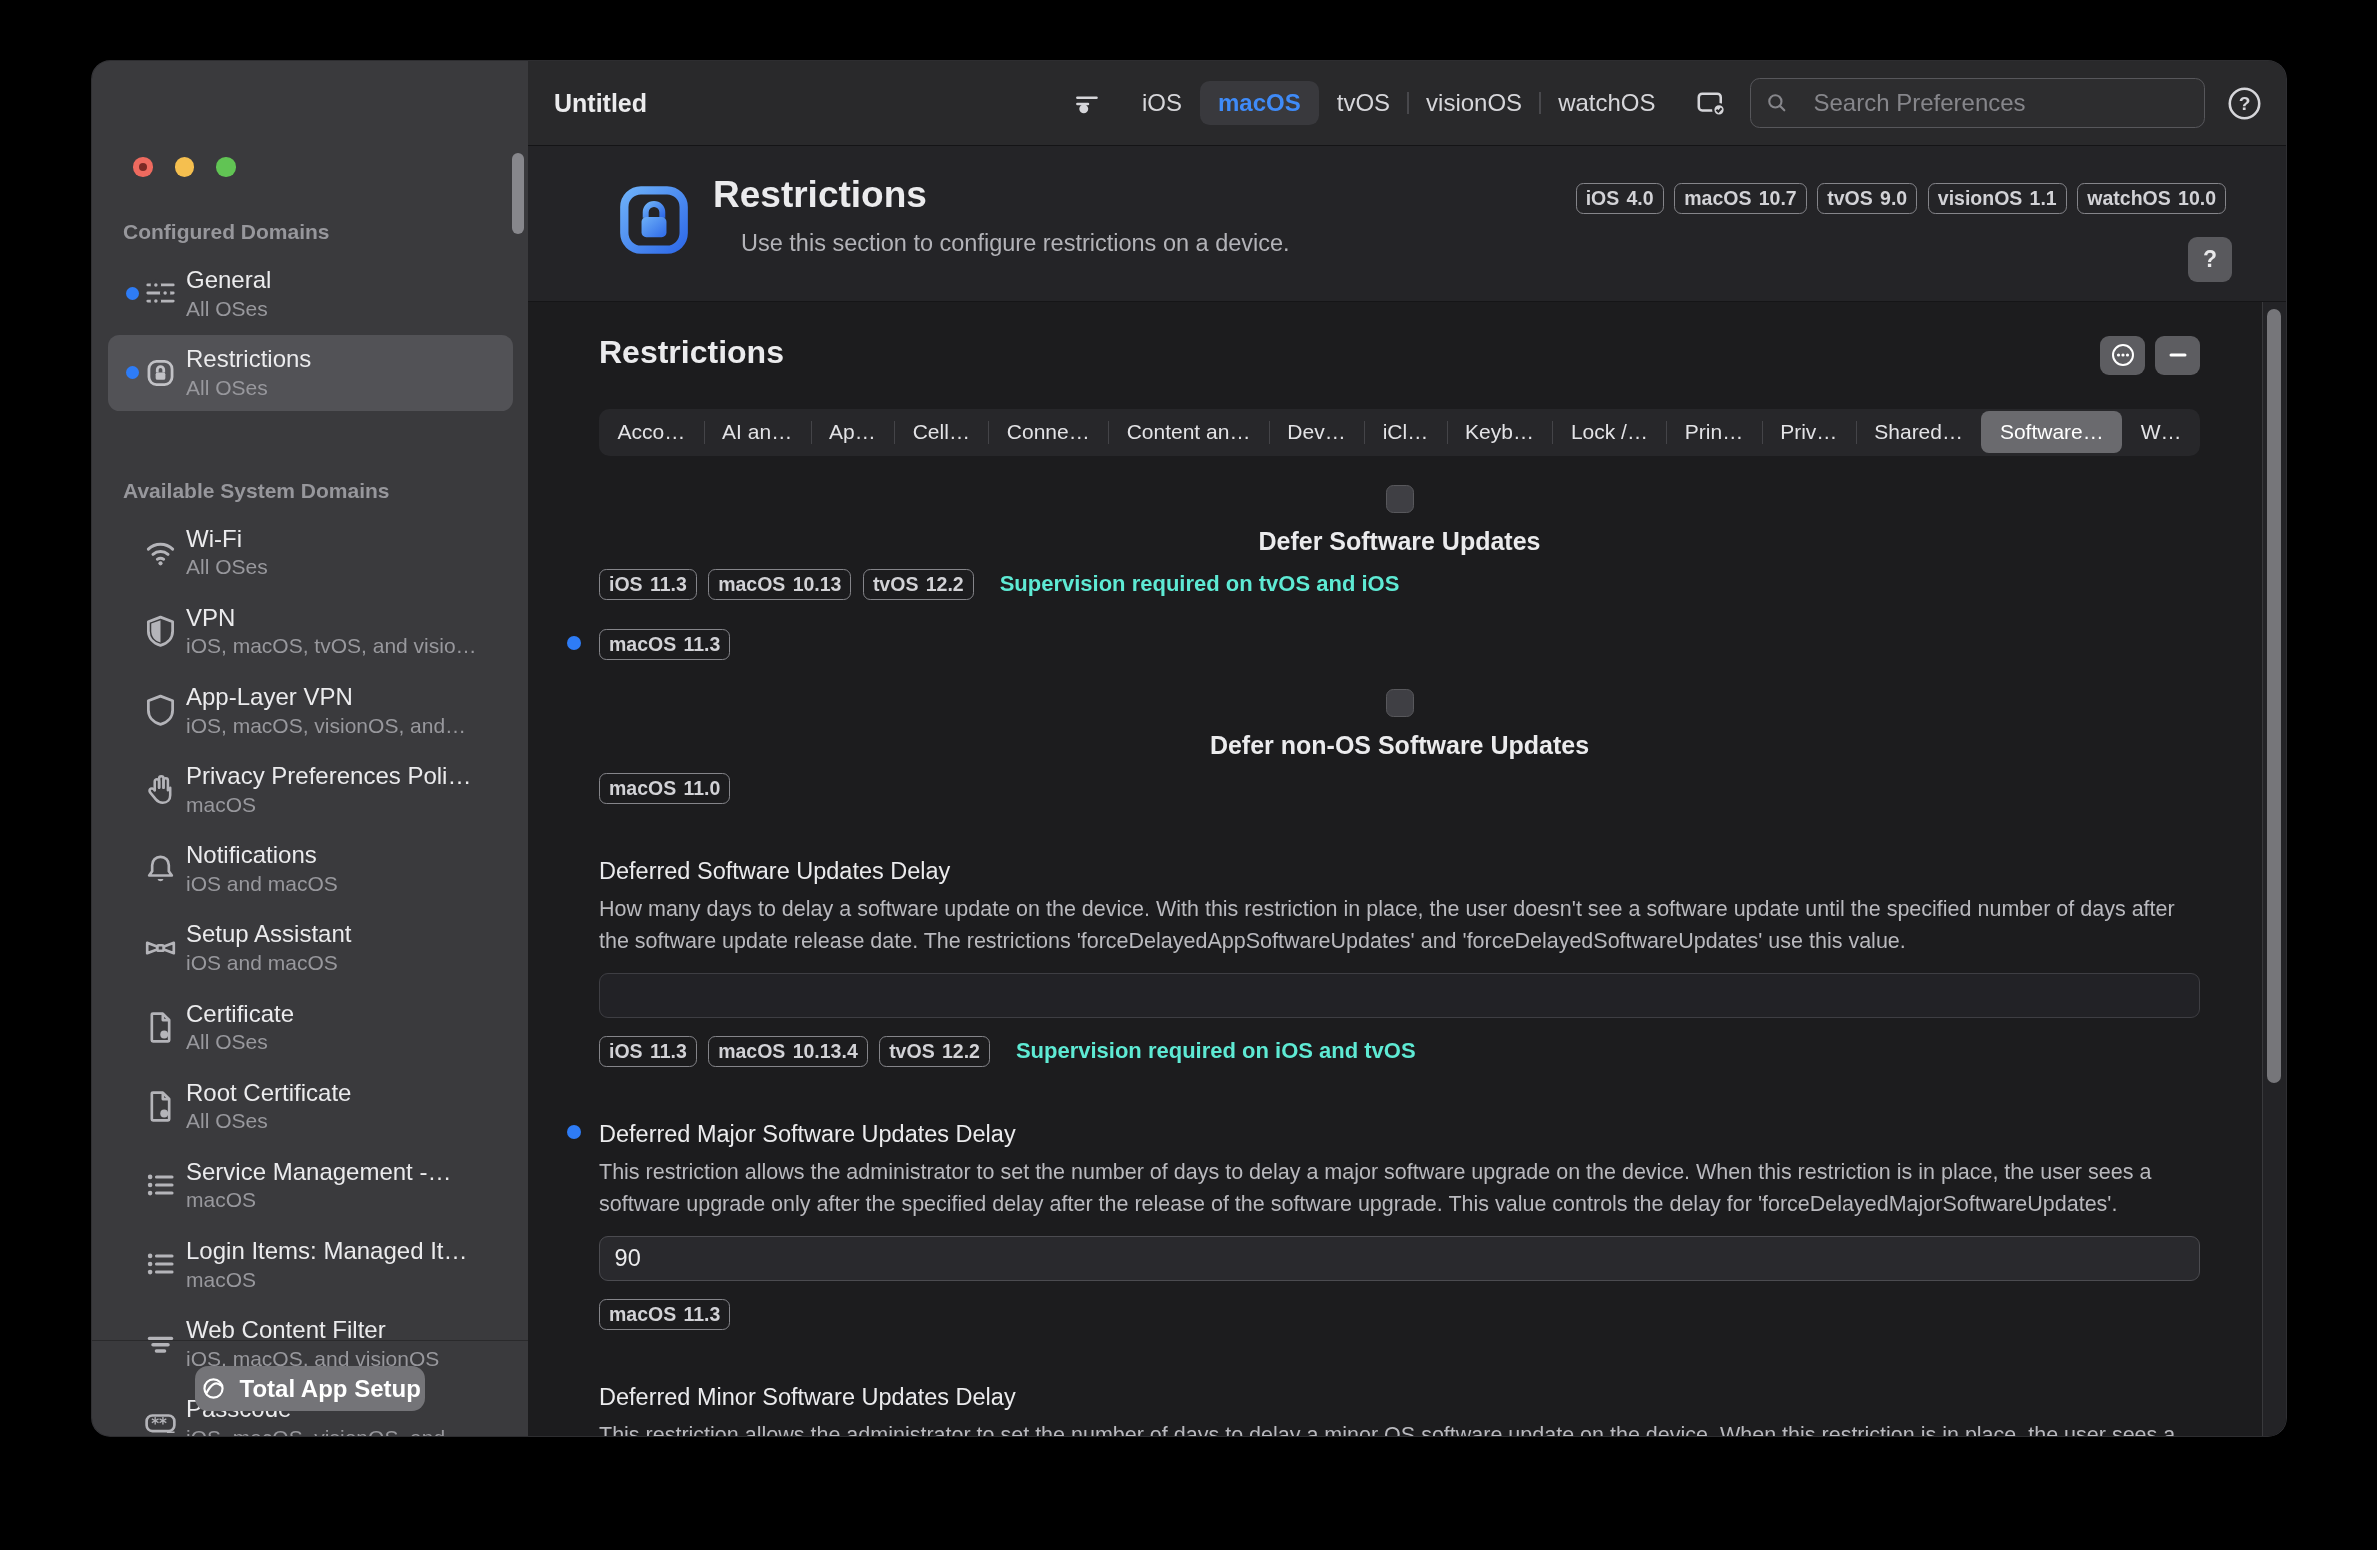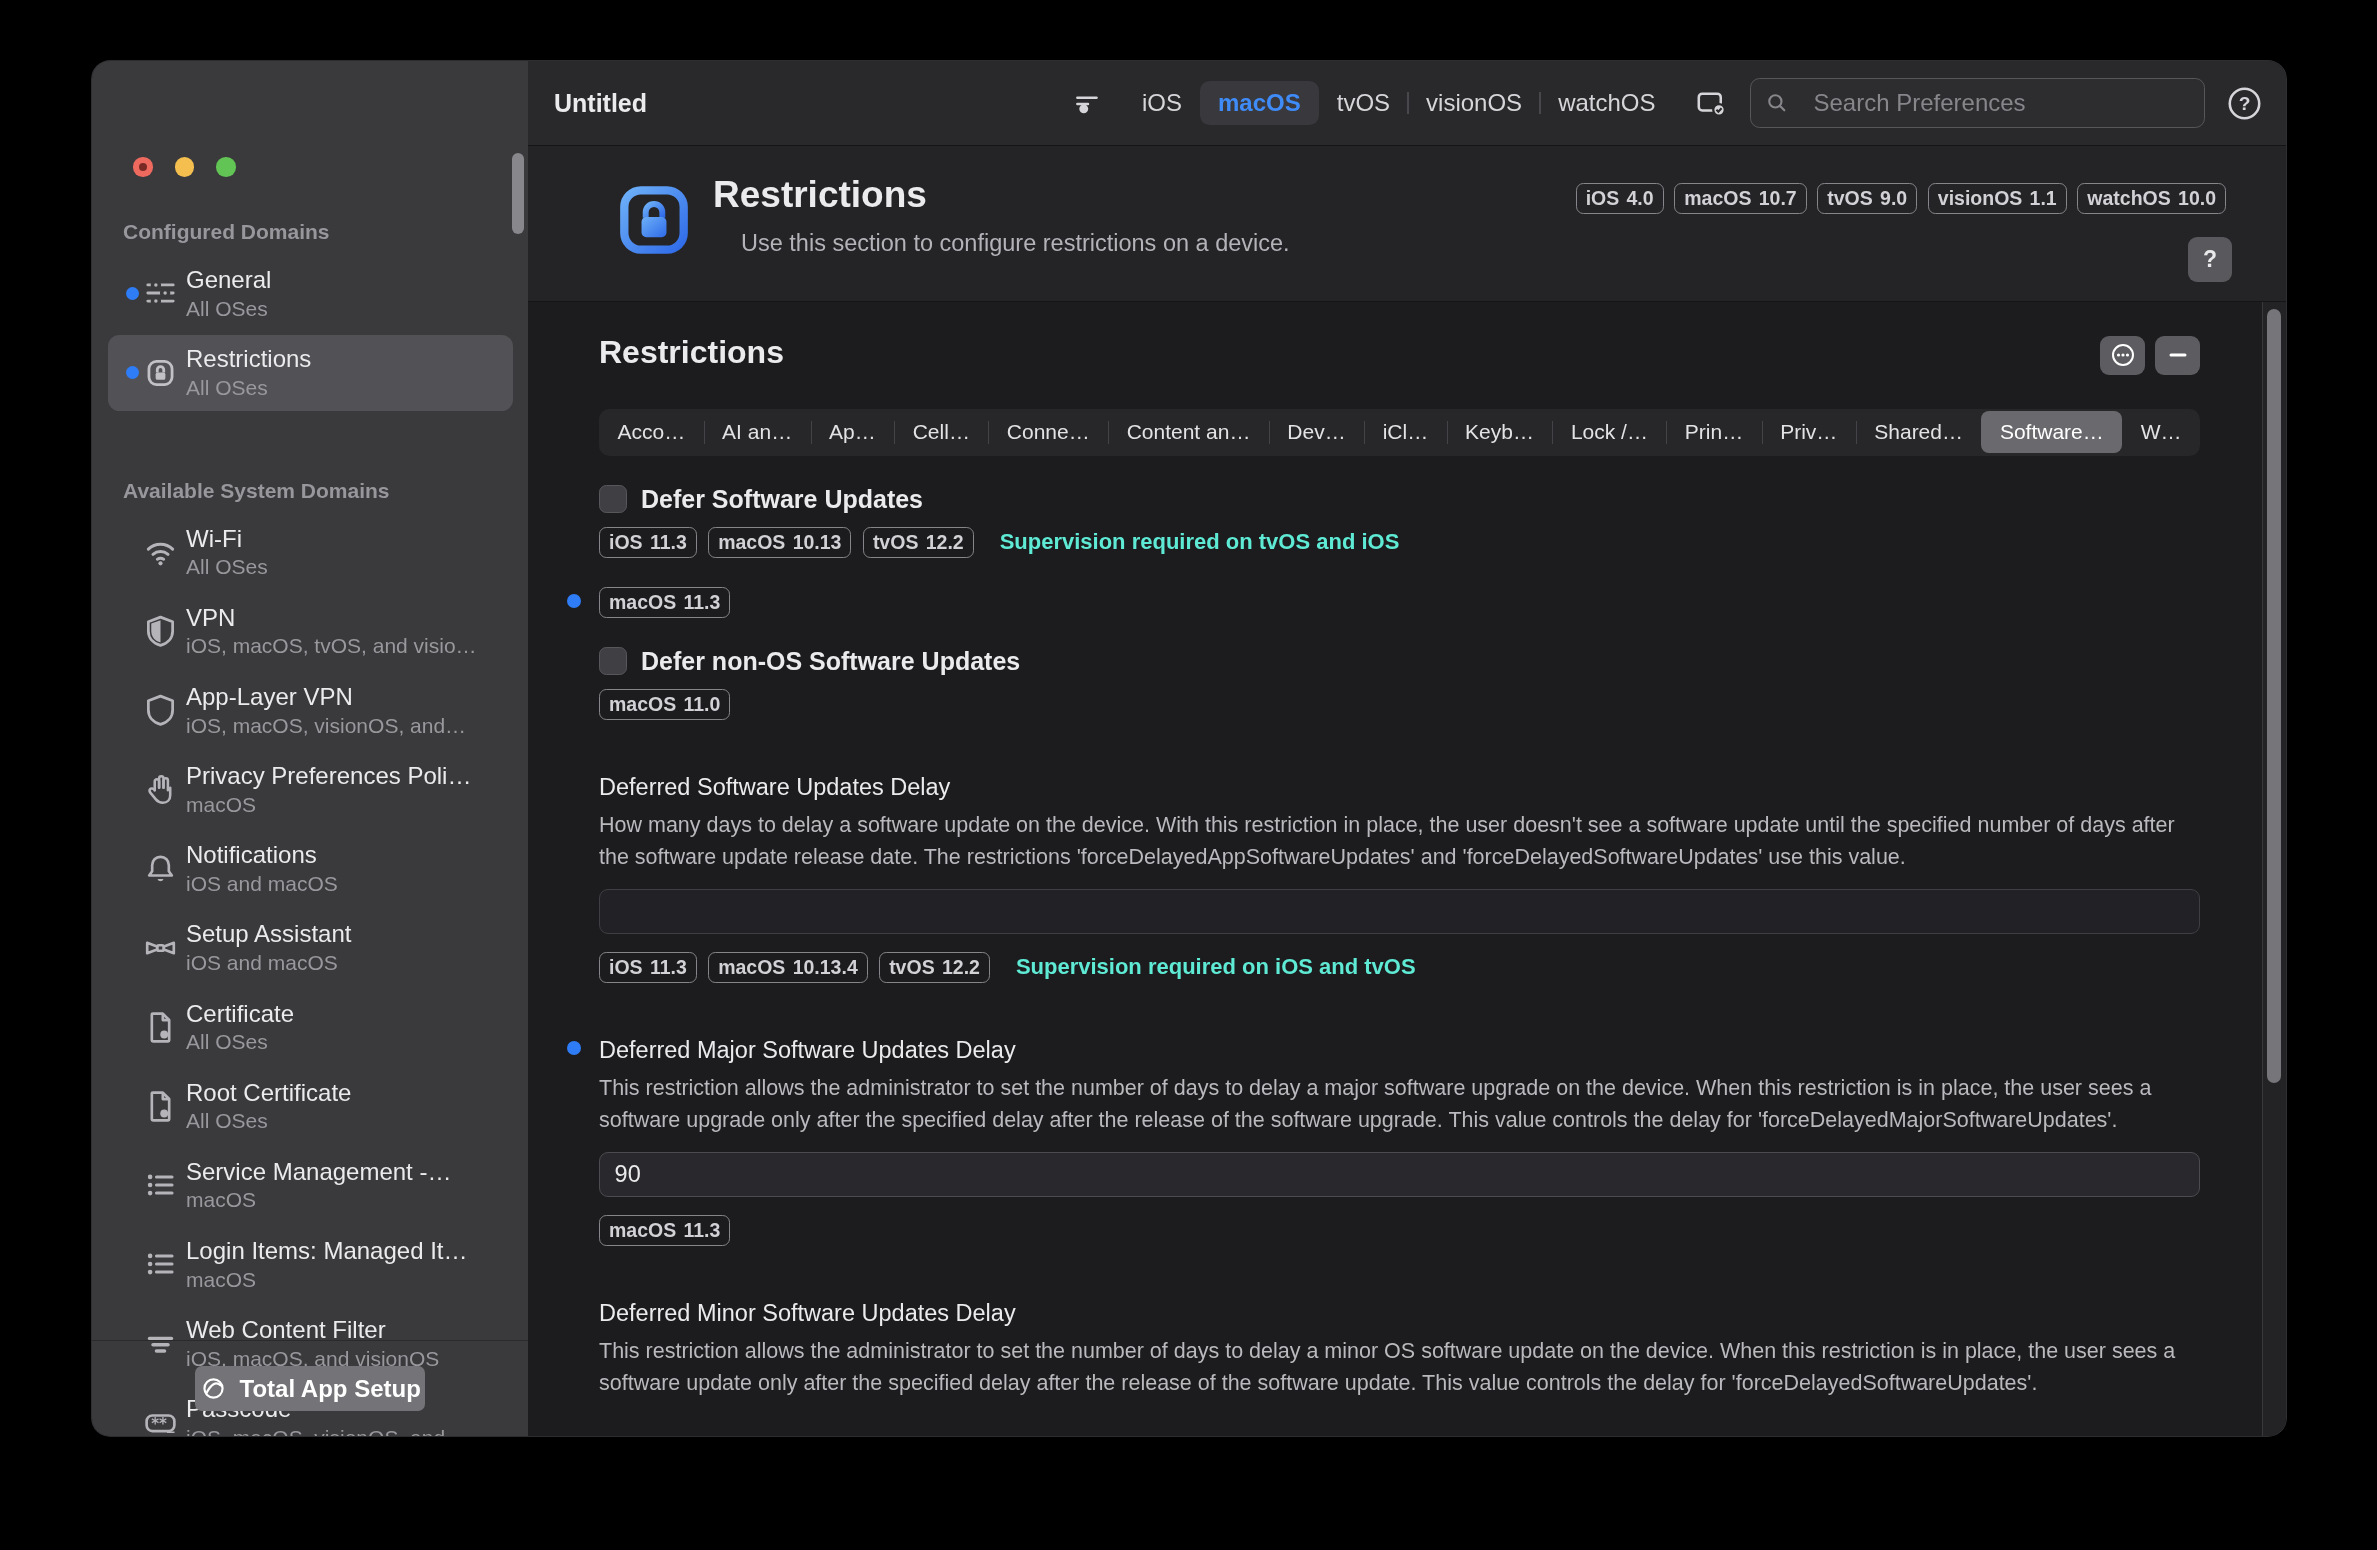--- a/index.html
+++ b/index.html
@@ -36,21 +36,21 @@
   .sec-header{color:#97979c;font-size:21px;font-weight:700;margin:68px 0 11.4px 31px;}
   .sec-header.first{margin-top:63px;}
   .srow{position:relative;margin:0 14.6px 3.2px 16px;padding:9.7px 11.4px 9.7px 78px;border-radius:11.4px;min-height:73px;display:flex;flex-direction:column;justify-content:center;}
   .srow.selected{background:var(--sidebar-sel);}
   .srow .dot{position:absolute;left:18px;top:50%;margin-top:-6.5px;width:13px;height:13px;border-radius:50%;background:var(--blue);}
   .srow .sicon{position:absolute;left:34px;top:50%;transform:translateY(-50%);width:37px;height:37px;display:flex;align-items:center;justify-content:center;}
   .srow .st{color:var(--txt);font-size:24px;line-height:29px;white-space:nowrap;overflow:hidden;}
   .srow .ss{color:#98989d;font-size:21px;line-height:26px;margin-top:1.6px;white-space:nowrap;overflow:hidden;}
   .side-thumb{position:absolute;right:4px;top:92px;width:12px;height:81px;border-radius:6.5px;background:#87878c;}
   .side-footer{position:absolute;left:0;right:0;bottom:0;height:96px;border-top:0.8px solid #2a2a2c;display:flex;align-items:center;justify-content:center;}
-  .tas-btn{display:flex;align-items:center;gap:11.4px;background:#747478;color:#fff;font-size:24px;font-weight:700;border-radius:7px;padding:8px 4px;height:45px;}
+  .tas-btn{display:flex;align-items:center;gap:11.4px;background:#747478;color:#fff;font-size:24px;font-weight:700;border-radius:13px;padding:8px 4px;height:45px;}
   
   .main{flex:1;display:flex;flex-direction:column;min-width:0;}
   .titlebar{height:85px;flex:0 0 85px;background:var(--titlebar);border-bottom:1.6px solid #141416;display:flex;align-items:center;position:relative;}
   .doc-title{color:var(--txt);font-size:25px;font-weight:700;margin-left:26px;}
   .tb-right{position:absolute;right:21px;top:0;height:100%;display:flex;align-items:center;gap:19.5px;}
   .plat-tabs{display:flex;align-items:center;}
   .ptab{color:#d6d6da;font-size:24px;padding:8px 18px;border-radius:9.7px;position:relative;}
   .ptab.selected{background:#39393d;color:#3f8bf8;font-weight:600;}
   .ptab + .ptab.septab::before{content:"";position:absolute;left:-0.8px;top:11.4px;bottom:11.4px;width:1.6px;background:#48484c;}
   .search{width:455px;height:50px;border:1.6px solid #57575b;border-radius:9.7px;display:flex;align-items:center;padding:0 13px;gap:24px;background:rgba(255,255,255,0.02);}
@@ -75,21 +75,21 @@
   .sect-btns{display:flex;gap:9.7px;margin-top:1.6px;}
   .sq-btn{width:45px;height:39px;border-radius:9px;background:var(--btn);display:flex;align-items:center;justify-content:center;}
   .seg{margin-top:34px;height:47px;background:var(--seg);border-radius:10.6px;display:flex;align-items:stretch;padding:0;}
   .seg-item{flex:1 1 auto;display:flex;align-items:center;justify-content:center;color:#e3e3e6;font-size:21px;padding:0 8px;white-space:nowrap;position:relative;border-radius:8px;}
   .seg-item + .seg-item::before{content:"";position:absolute;left:0;top:12px;bottom:12px;width:0.8px;background:#444448;}
   .seg-item.selected{background:var(--seg-sel);color:#fff;margin:2.4px 0;}
   .seg-item.selected::before,.seg-item.selected + .seg-item::before{display:none;}
   .row{position:relative;}
   .row .bluedot{position:absolute;left:-32px;width:14px;height:14px;border-radius:50%;background:var(--blue);}
   .cbrow{margin-top:29px;}
-  .cbline{display:flex;align-items:center;gap:14px;}
+  .cbline{display:flex;align-items:center;gap:14px;flex-direction:column;}
   .checkbox{width:28px;height:28px;border-radius:7.3px;background:#3f3f44;border:0.8px solid #58585c;display:flex;align-items:center;justify-content:center;flex:0 0 28px;}
   .checkbox.checked{background:var(--blue);border-color:var(--blue);}
   .cblabel{color:var(--txt);font-size:25px;font-weight:700;}
   .badgeline{display:flex;align-items:center;gap:11.4px;margin-top:13px;}
   .note{color:#5eead4;font-size:22px;font-weight:700;margin-left:14.6px;}
   .fieldsec{margin-top:54px;}
   .fieldsec .ftitle{color:var(--txt);font-size:23.5px;font-weight:400;}
   .fieldsec .fdesc{color:var(--txt3);font-size:21.5px;line-height:32px;margin-top:8px;max-width:1673px;}
   .finput{margin-top:16px;width:100%;height:45px;border-radius:9px;background:#222226;border:1.2px solid #3e3e43;color:var(--txt);font-size:23.5px;font-family:inherit;padding:0 14.6px;outline:none;}
   .finput.filled{background:#29292d;border-color:#4b4b50;}

